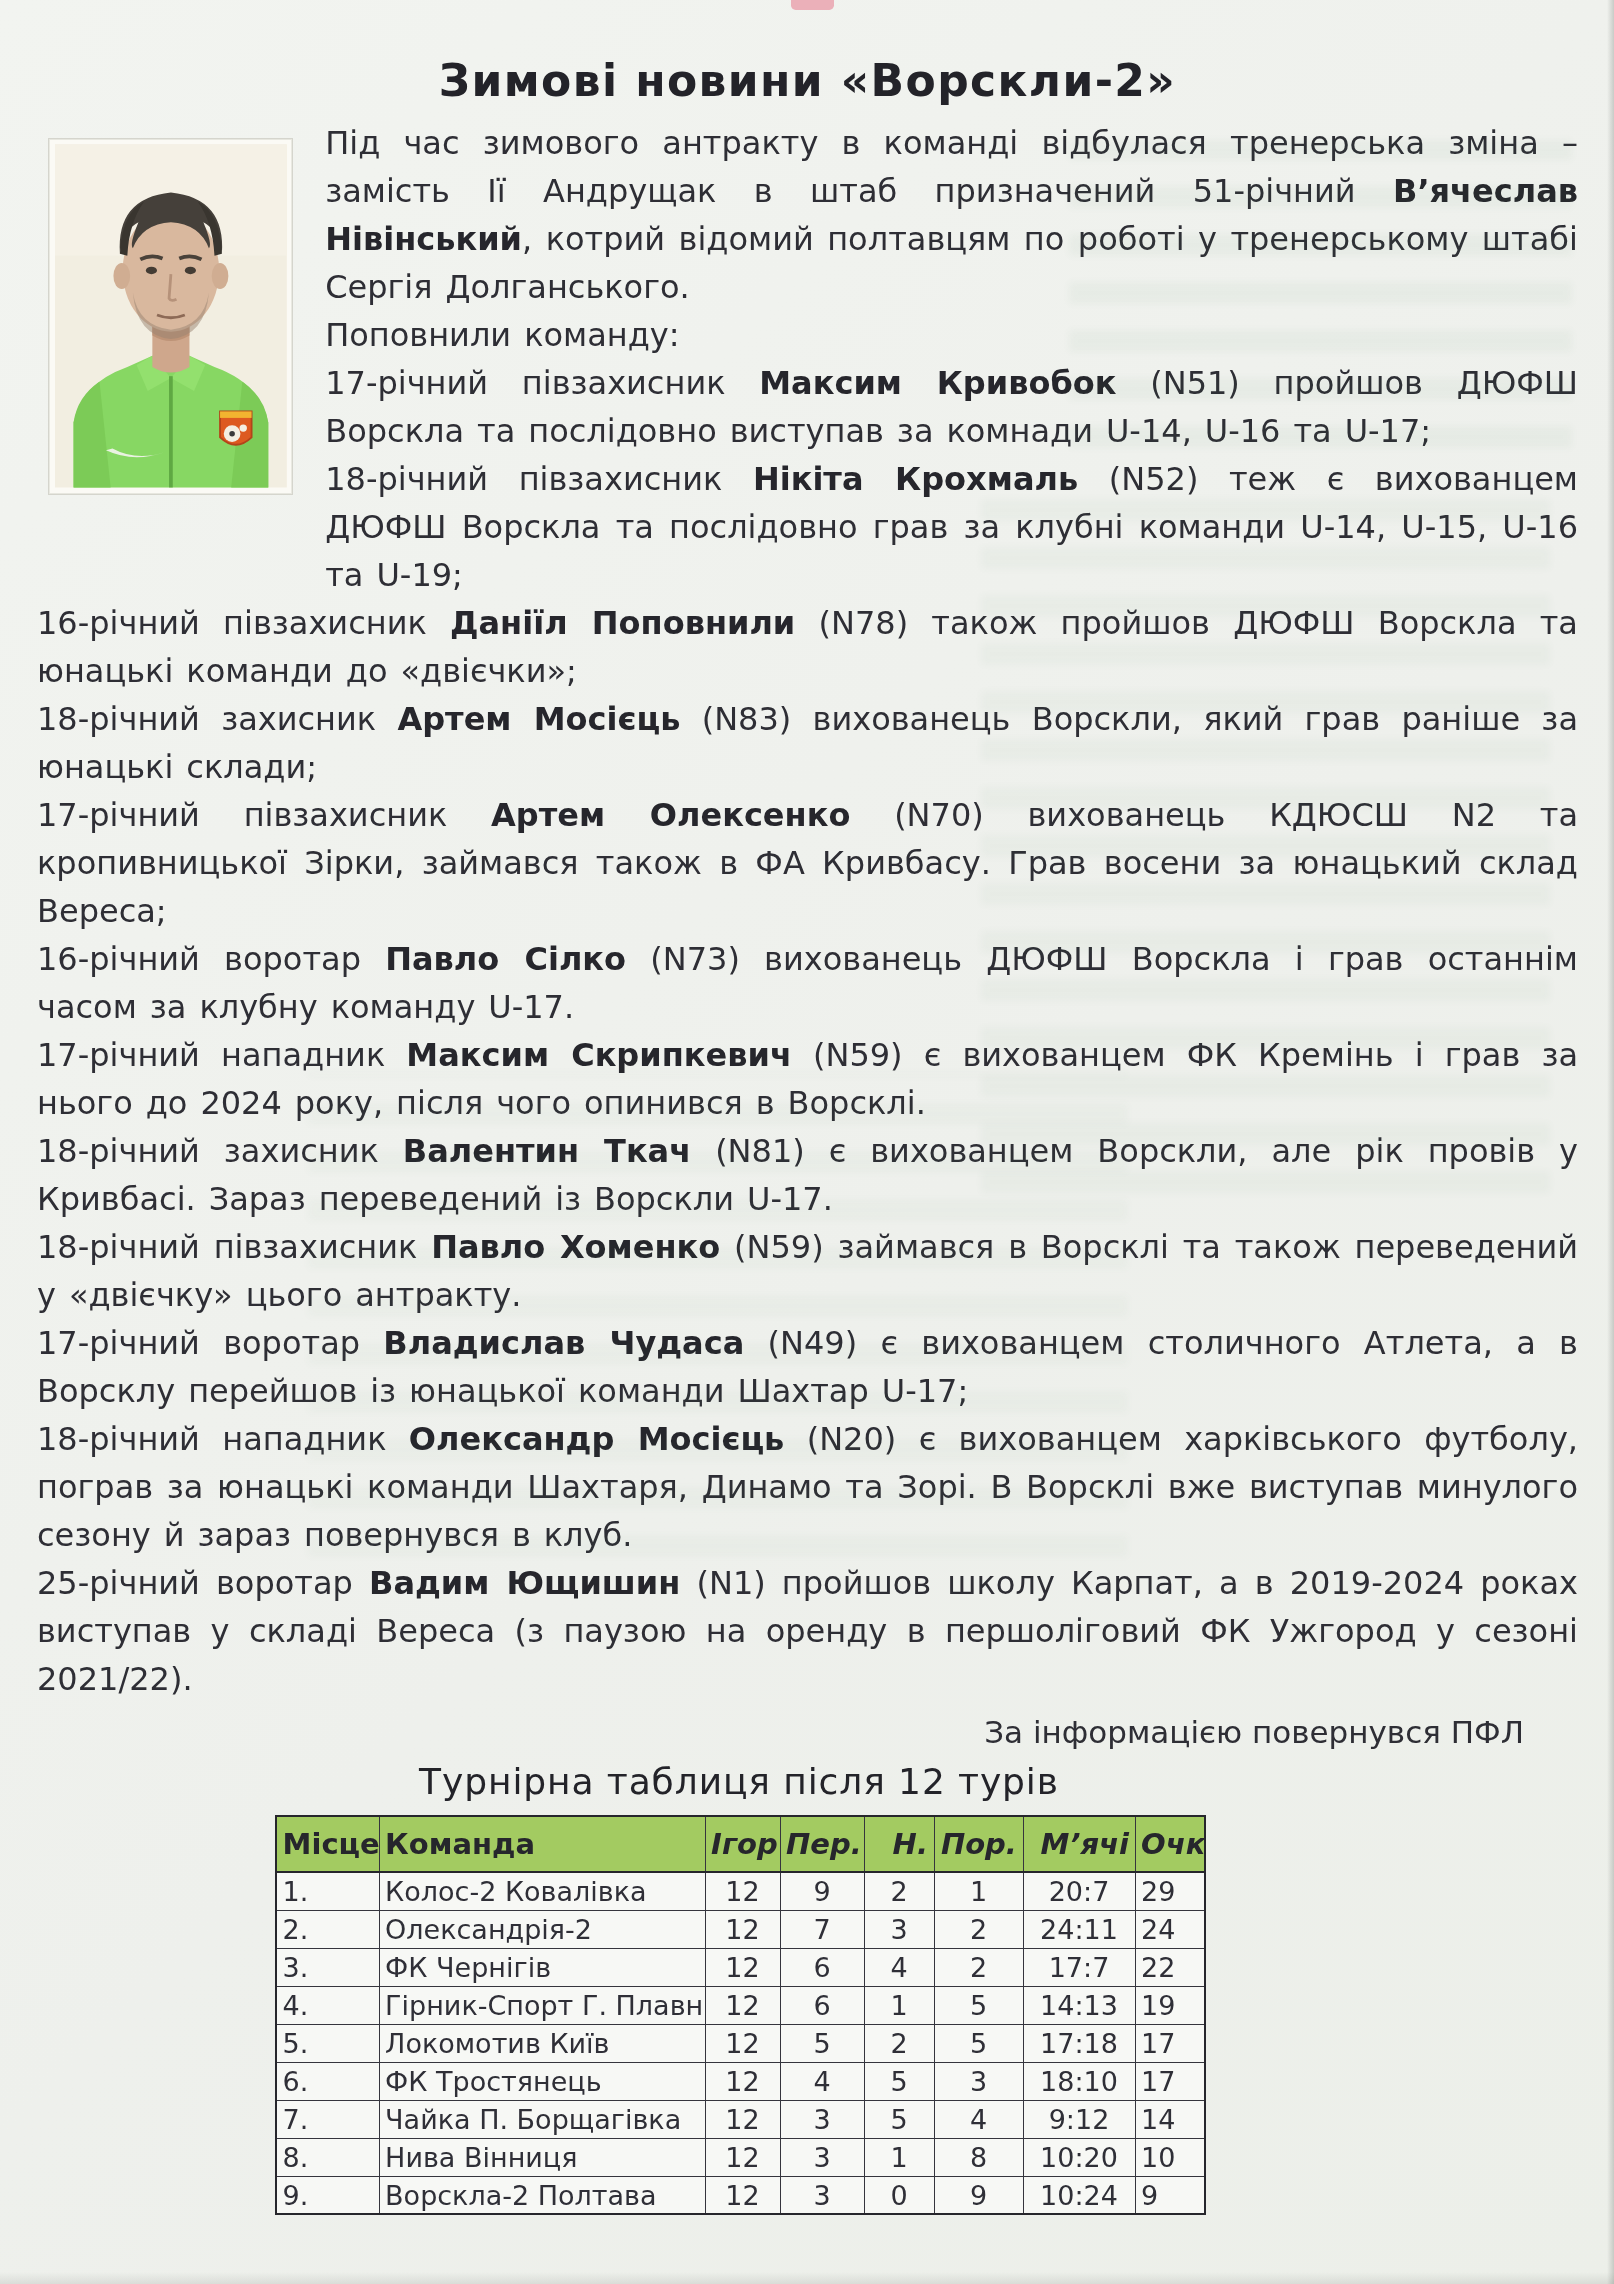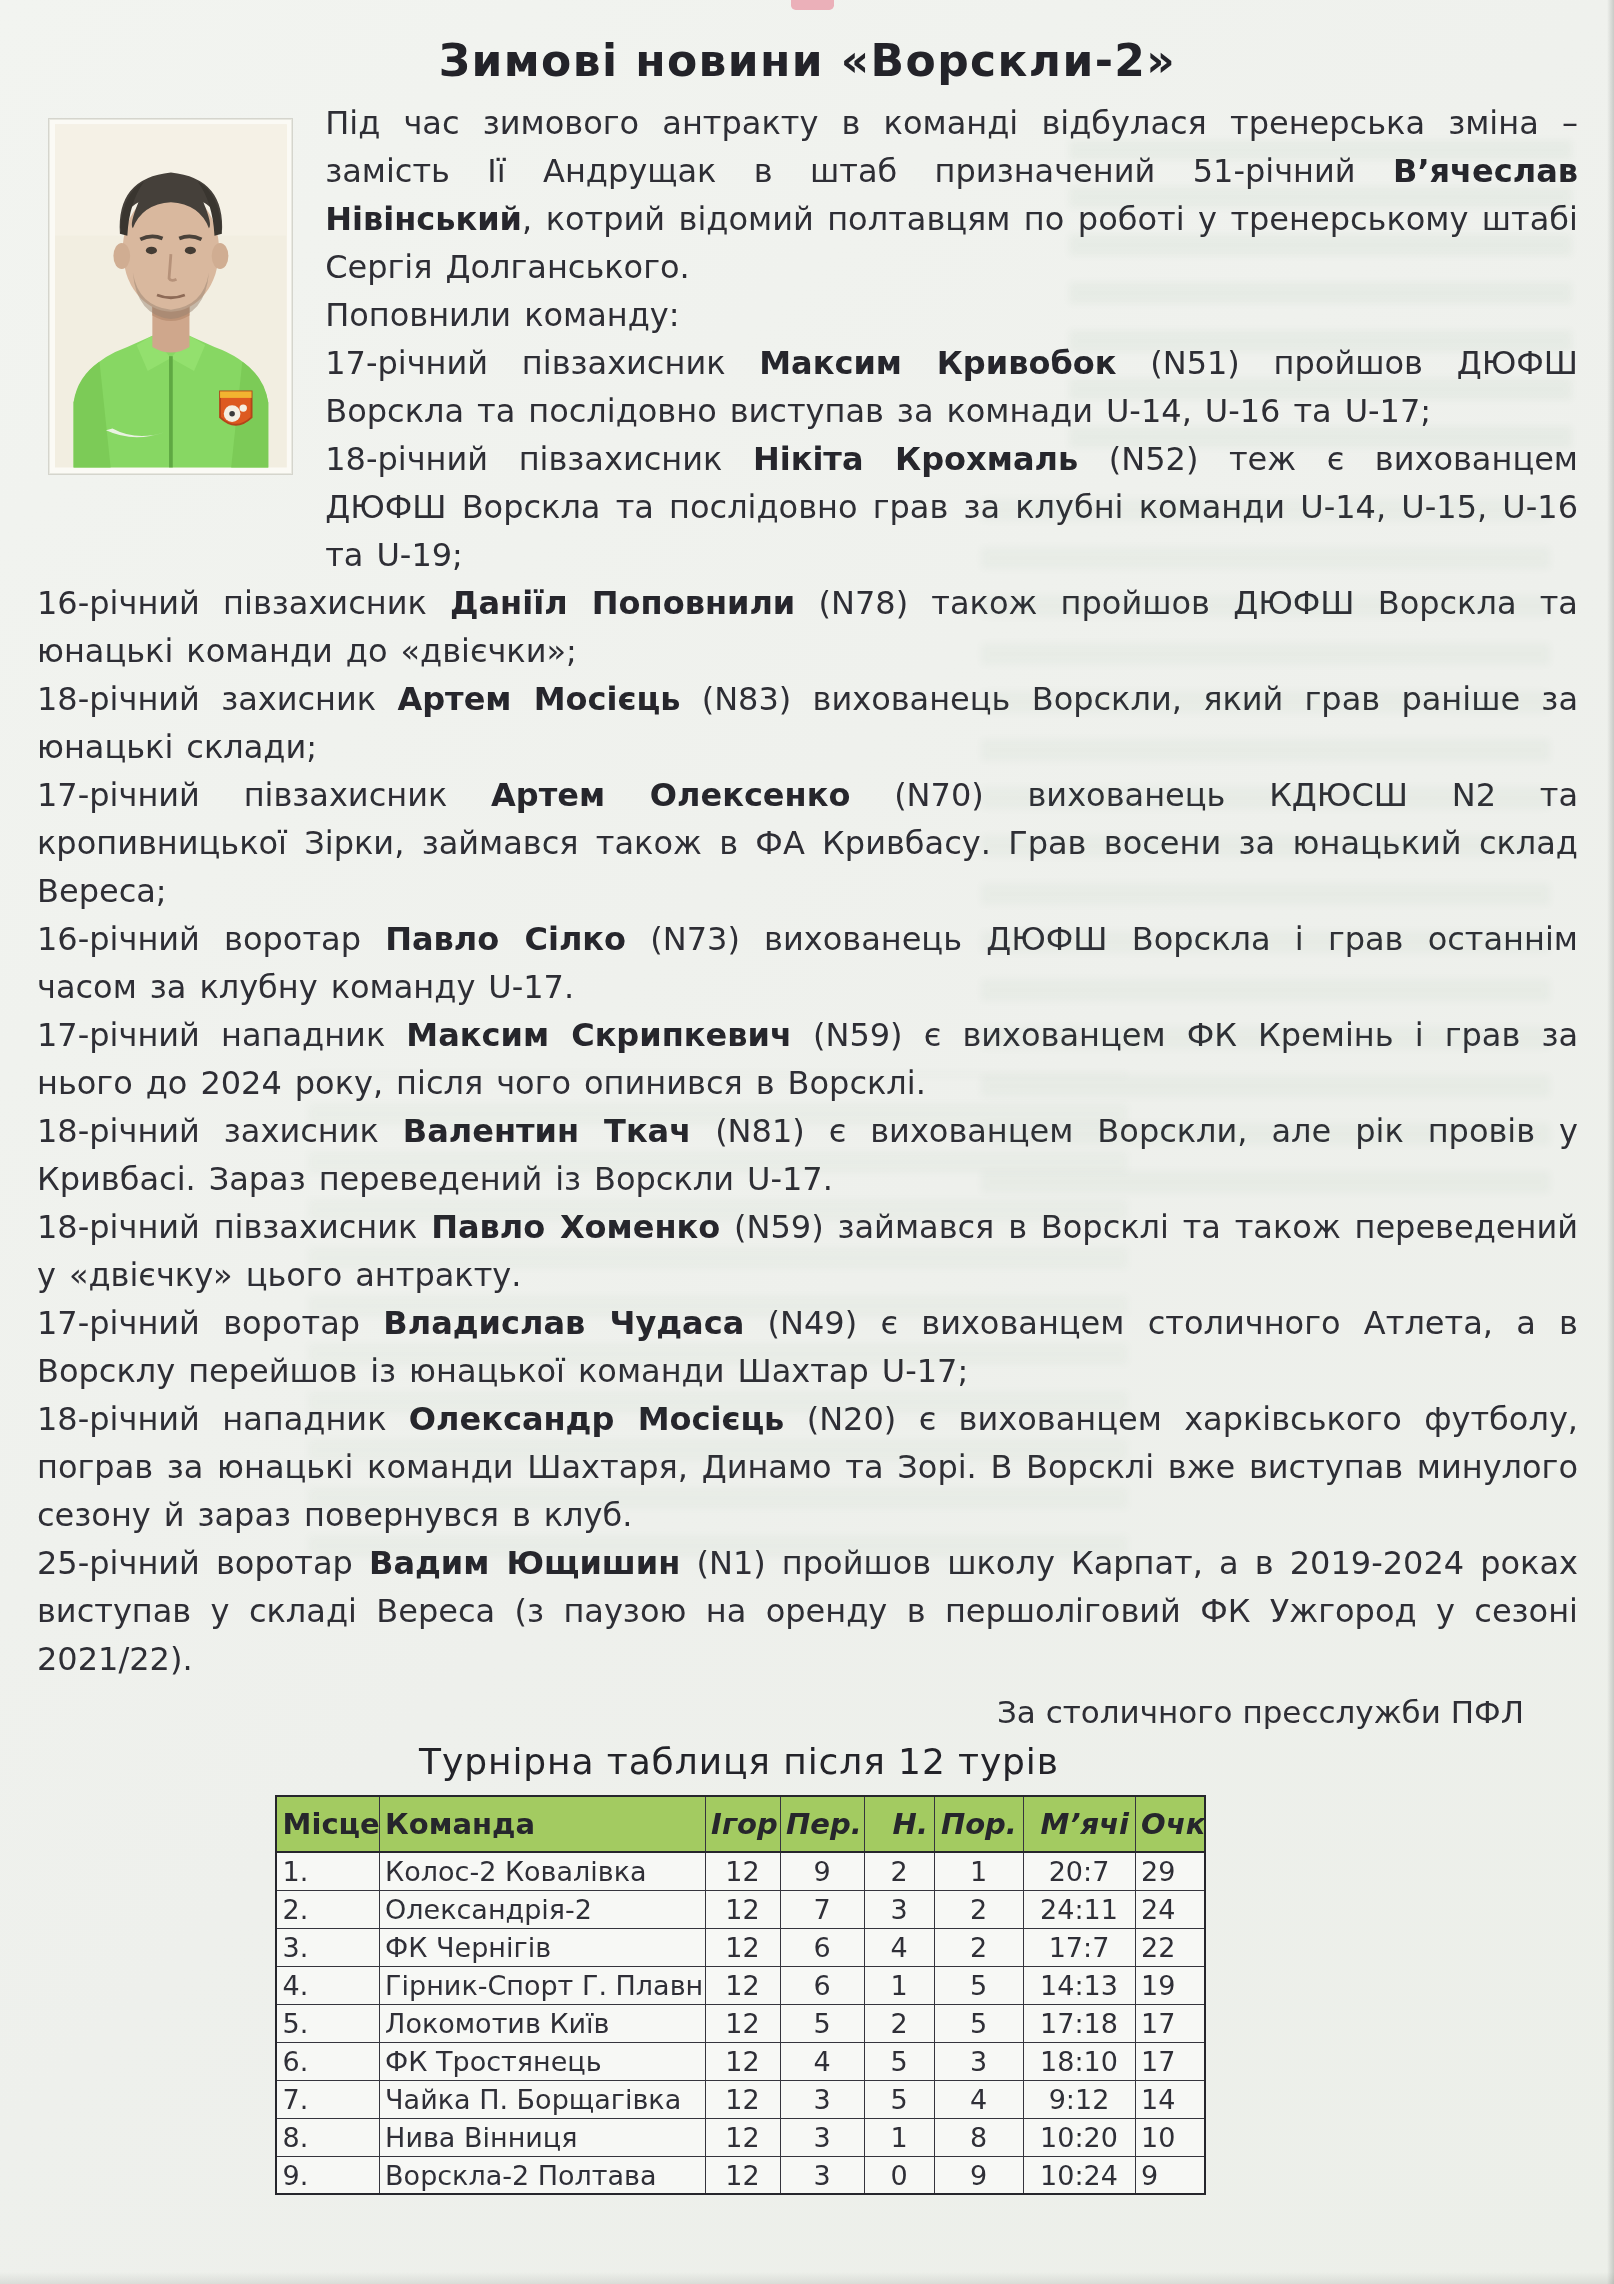--- a/index.html
+++ b/index.html
@@ -19,21 +19,21 @@
   .scan-pink{position:absolute;left:791px;top:0;width:43px;height:10.3px;
     background:#ea9fab;border-radius:0 0 4.7px 4.7px;opacity:.8;}
   .bleed{position:absolute;opacity:.045;filter:blur(3.7px);pointer-events:none;
     background:repeating-linear-gradient(0deg,#417a4e 0 22.4px,transparent 22.4px 48px);}
   .b1{right:43px;top:140px;width:503px;height:308px;}
   .b2{right:65px;top:485px;width:569px;height:708px;opacity:.035;}
   .b3{left:308px;top:1072px;width:820px;height:485px;opacity:.028;}
 
   
   h1.title{
-    margin:0;padding-top:34px;
+    margin:0;padding-top:54px;
     text-align:center;
     font-size:44px;line-height:54px;font-weight:700;
     letter-spacing:1.4px;color:#232329;
   }
 
   
   .article{padding:11.2px 37px 0 37px;}
   .photo{
     float:left;margin:18.6px 32px 89px 11.2px;
     width:245px;height:357px;
@@ -167,21 +167,21 @@
         <p><span>16-річний воротар </span><span class="bold">Павло Сілко</span><span> (N73) вихованець ДЮФШ Ворскла і грав останнім часом за клубну команду U-17.</span></p>
         <p><span>17-річний нападник </span><span class="bold">Максим Скрипкевич</span><span> (N59) є вихованцем ФК Кремінь і грав за нього до 2024 року, після чого опинився в Ворсклі.</span></p>
         <p><span>18-річний захисник </span><span class="bold">Валентин Ткач</span><span> (N81) є вихованцем Ворскли, але рік провів у Кривбасі. Зараз переведений із Ворскли U-17.</span></p>
         <p><span>18-річний півзахисник </span><span class="bold">Павло Хоменко</span><span> (N59) займався в Ворсклі та також переведений у «двієчку» цього антракту.</span></p>
         <p><span>17-річний воротар </span><span class="bold">Владислав Чудаса</span><span> (N49) є вихованцем столичного Атлета, а в Ворсклу перейшов із юнацької команди Шахтар U-17;</span></p>
         <p><span>18-річний нападник </span><span class="bold">Олександр Мосієць</span><span> (N20) є вихованцем харківського футболу, пограв за юнацькі команди Шахтаря, Динамо та Зорі. В Ворсклі вже виступав минулого сезону й зараз повернувся в клуб.</span></p>
         <p><span>25-річний воротар </span><span class="bold">Вадим Ющишин</span><span> (N1) пройшов школу Карпат, а в 2019-2024 роках виступав у складі Вереса (з паузою на оренду в першоліговий ФК Ужгород у сезоні 2021/22).</span></p>
       </div>
   </div>
 
-  <div class="credit">За столичного пресслужби ПФЛ</div>
+  <div class="credit">За інформацією повернувся ПФЛ</div>
 
   <div class="table-block">
     <h2 class="table-title">Турнірна таблиця після 12 турів</h2>
     <table class="league">
       <colgroup>
         <col style="width:103px">
           <col style="width:326px">
           <col style="width:75px">
         <col style="width:84px">
           <col style="width:70px">

